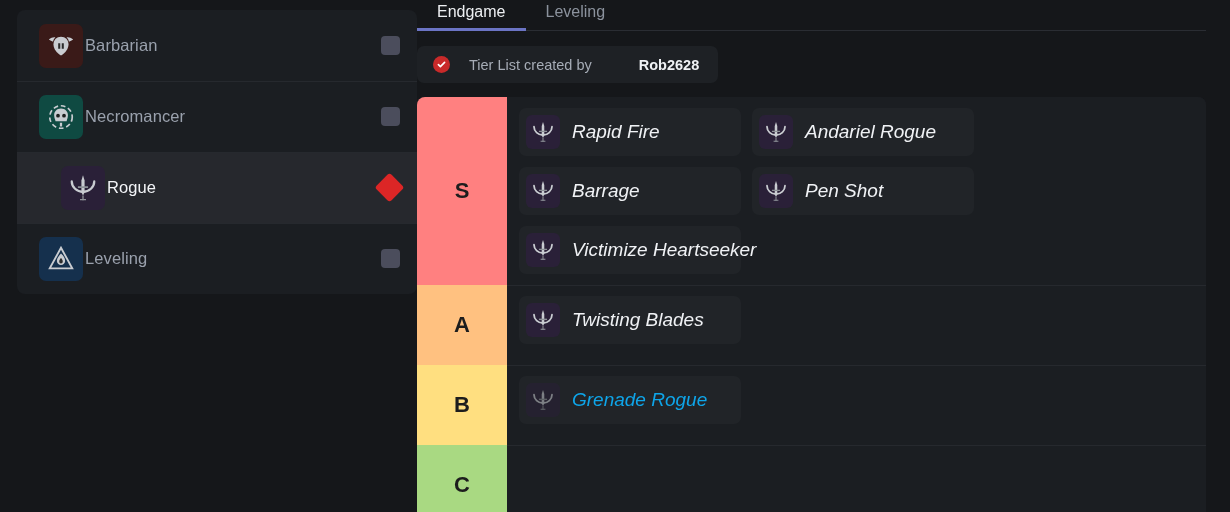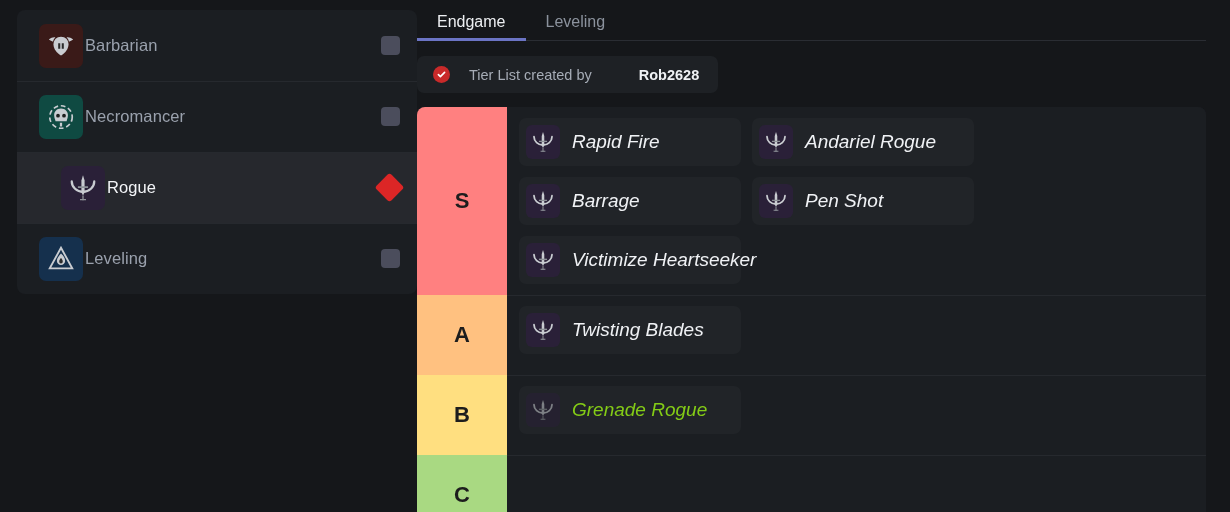--- a/index.html
+++ b/index.html
@@ -88,21 +88,21 @@
   
   .main {
     flex: 1 1 auto;
     padding: 0 24px 0 0;
   }
 
   .tabs {
     position: relative;
     display: flex;
     align-items: flex-end;
-    height: 41px;
+    height: 31px;
     padding-left: 0;
   }
   .tabs::after {
     content: "";
     position: absolute;
     left: 0; right: 0; bottom: 0;
     height: 1px;
     background: #2a2d33;
   }
   .tab {
@@ -205,21 +205,21 @@
     flex: 0 0 auto;
   }
   .build-icon svg { width: 24px; height: 24px; display: block; }
   .build-name {
     margin-left: 12px;
     font-size: 19px;
     color: #f0f2f5;
     white-space: nowrap;
     font-style: italic;
   }
-  .build-card.dim .build-name { color: #84cc16; }
+  .build-card.dim .build-name { color: #0ea5e9; }
   .build-card.dim .build-icon { opacity: .55; }
 </style>
 </head>
 <body>
 
 <div class="app">
 
   <div class="sidebar-wrap">
     <div class="class-panel" id="class-panel">
         <div class="class-row">

